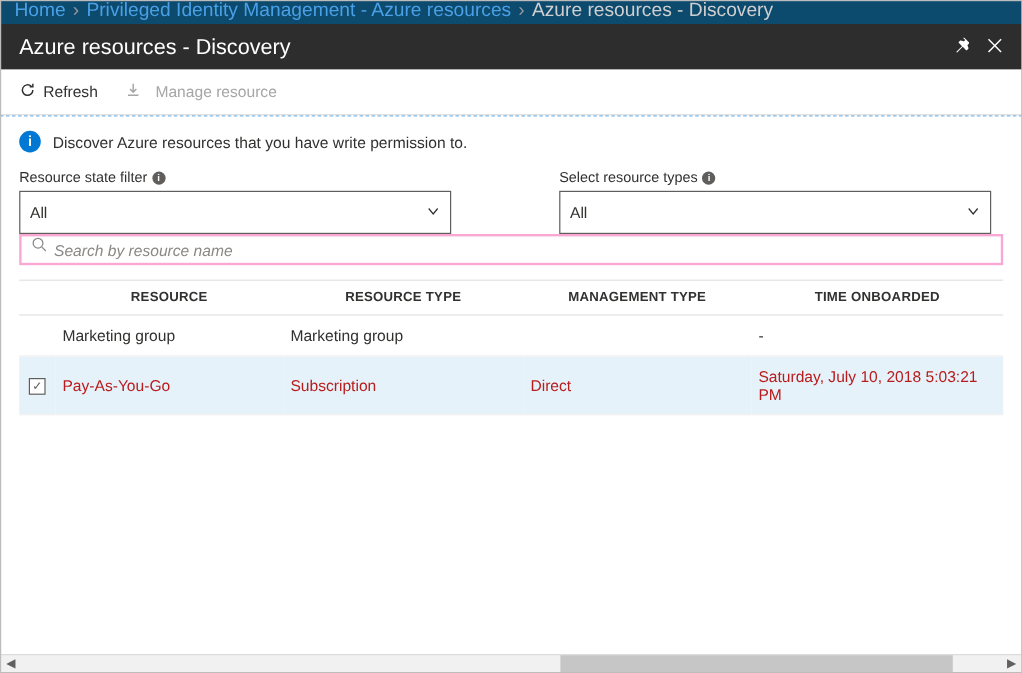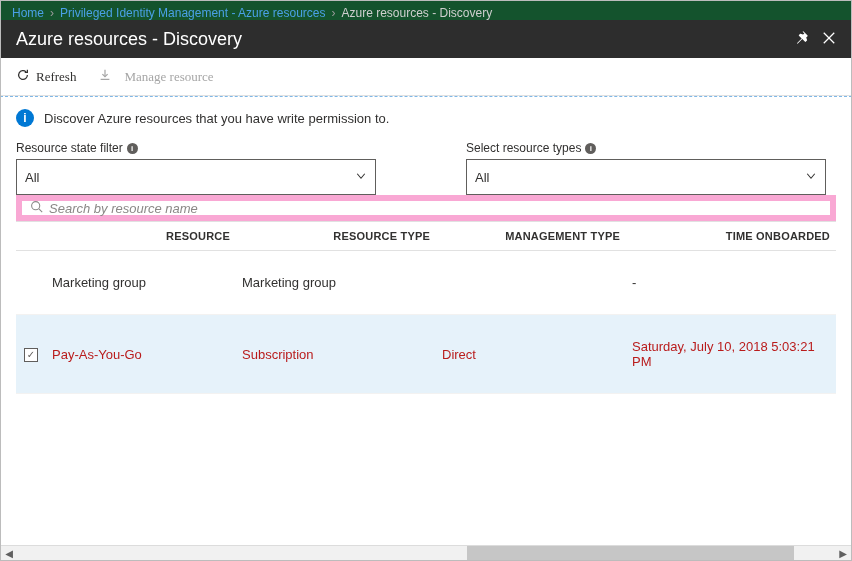--- a/index.html
+++ b/index.html
@@ -7,26 +7,26 @@
     font-family: "Segoe UI", Tahoma, sans-serif;
     font-size: 13px;
     color: #323130;
     background: #fff;
     width: 852px;
     height: 561px;
     overflow: hidden;
     position: relative;
   }
   .breadcrumb-bar {
-    background: #14532d;
+    background: #0c4a6e;
     height: 20px;
     display: flex;
-    align-items: flex-end;
+    align-items: flex-start;
     padding: 0 12px;
-    font-size: 12px;
+    font-size: 16px;
     color: #cfcfcf;
   }
   .breadcrumb-bar a {
     color: #4aa0e6;
     text-decoration: none;
     cursor: pointer;
   }
   .breadcrumb-bar .sep {
     margin: 0 6px;
     color: #9a9a9a;
@@ -51,21 +51,20 @@
   }
   .title-bar .actions svg { cursor: pointer; }
   .toolbar {
     height: 38px;
     display: flex;
     align-items: center;
     padding: 0 16px;
     gap: 22px;
     border-bottom: 1px solid #e1e1e1;
     background:#fff;
-    font-family:Liberation Serif, serif;
   }
   .toolbar .tb-btn {
     display: flex;
     align-items: center;
     gap: 6px;
     color: #323130;
     cursor: pointer;
     font-size: 13px;
   }
   .toolbar .tb-btn.disabled {
@@ -126,56 +125,55 @@
     height: 24px;
     display: flex;
     align-items: center;
     padding: 17px 8px;
     justify-content: space-between;
     cursor: pointer;
     font-size: 13px;
     background:#fff;
   }
   .search-box {
-    border: 6px solid #f9a8d4;
+    border: 2px solid #f9a8d4;
     height: 26px;
     display: flex;
-    align-items: center;
     padding: 0 8px;
     gap: 6px;
     color: #605e5c;
     width: calc(100% - 0px);
-    margin-bottom: 0;
+    margin-bottom: 12px;
   }
   .search-box input {
     border: none;
     outline: none;
     flex: 1;
     font-size: 13px;
     font-style: italic;
     color: #605e5c;
     background: transparent;
   }
   .search-box input::placeholder { color:#8a8886; font-style: italic; }
   table.grid {
     width: 100%;
     border-collapse: collapse;
   }
   table.grid th {
-    text-align: right;
+    text-align: center;
     font-size: 11px;
     font-weight: 600;
     color: #323130;
     padding: 8px 6px;
     border-bottom: 1px solid #e1e1e1;
     border-top: 1px solid #e1e1e1;
     letter-spacing: 0.2px;
   }
   table.grid td {
-    padding: 24px 6px;
+    padding: 9px 6px;
     font-size: 13px;
     border-bottom: 1px solid #f3f2f1;
   }
   tr.selected td {
     background: #e6f2fa;
     color: #b91c1c;
   }
   .chk {
     width: 14px; height:14px;
     border:1px solid #605e5c;

